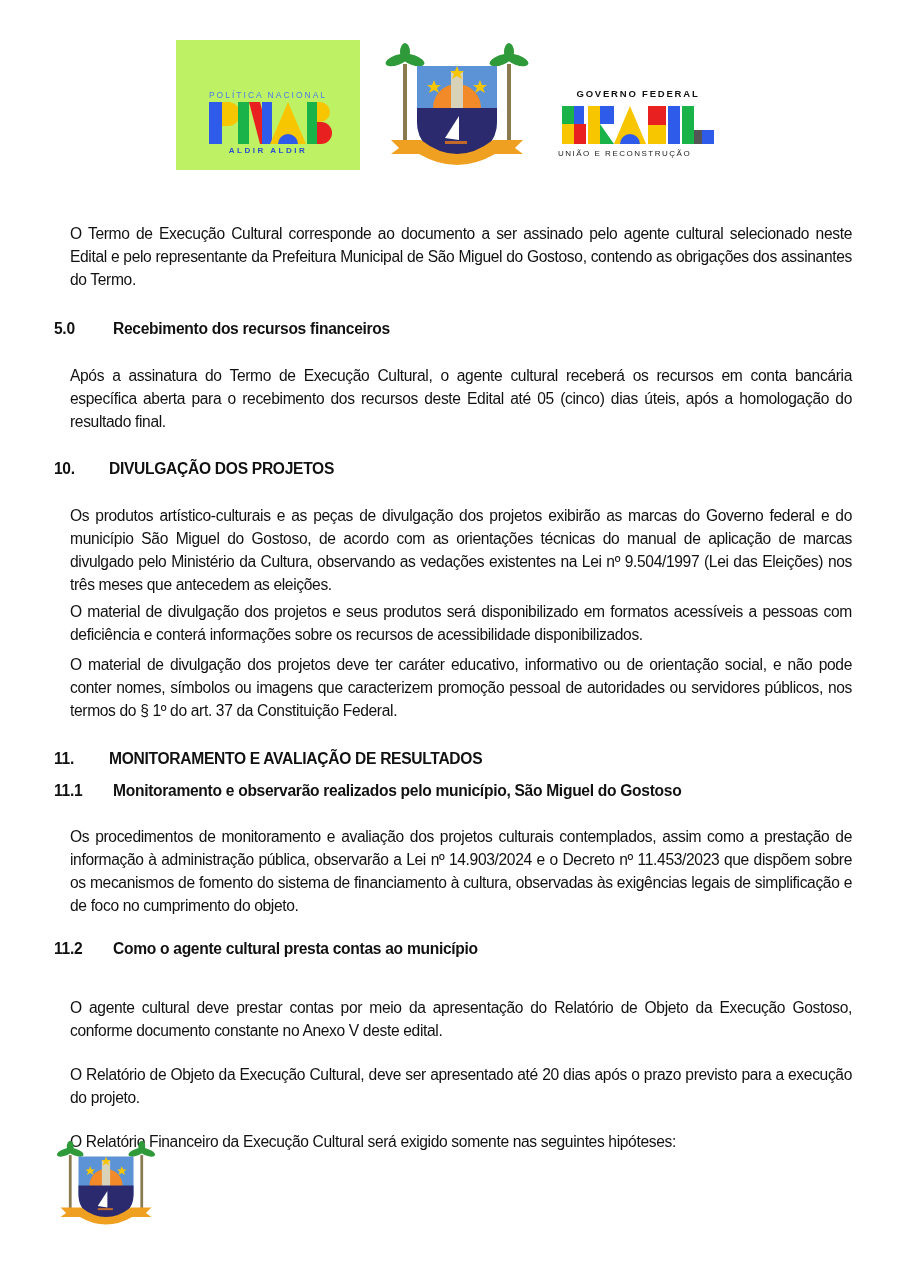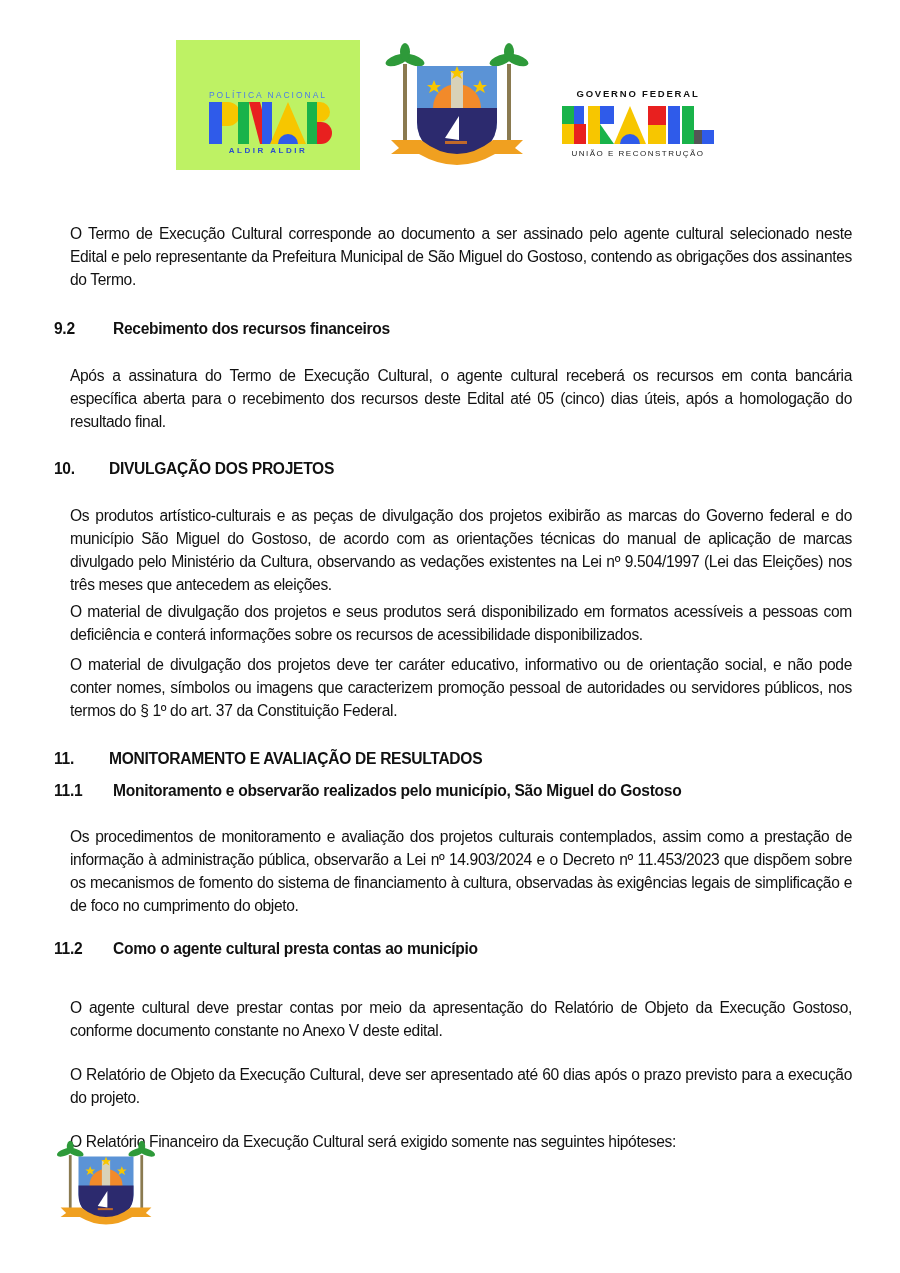--- a/index.html
+++ b/index.html
@@ -12,21 +12,21 @@
     .content { position: absolute; left: 54px; top: 206px; width: 782px; }
     p.body { margin: 16px; font-size: 15.6px; line-height: 23px; text-align: justify; letter-spacing: -0.35px; word-spacing: 0px; }
     .h { font-weight: bold; font-size: 15.6px; line-height: 23px; display: flex; letter-spacing: -0.3px; }
     .h .num { width: 59px; flex: none; }
     .h.h1 .num { width: 55px; }
     .abs { position: absolute; left: 0; width: 782px; }
     .footer-logo { position: absolute; left: 47px; top: 1140px; width: 118px; height: 88px; }
     .pnab-top { position:absolute; left:0; top:50px; width:184px; text-align:center; font-size:8.5px; letter-spacing:2px; color:#4a7be8; }
     .pnab-bot { position:absolute; left:0; top:106px; width:184px; text-align:center; font-size:8px; letter-spacing:2.5px; color:#2b4fcc; font-weight:bold; }
     .gov-top { position:absolute; left:0; top:6px; width:160px; text-align:center; font-size:9.5px; letter-spacing:1.8px; font-weight:bold; color:#111; }
-    .gov-bot { position:absolute; left:0; top:67px; width:160px; text-align:center; font-size:8px; letter-spacing:1.5px; color:#222; }
+    .gov-bot { position:absolute; left:0; top:67px; width:160px; text-align:left; font-size:8px; letter-spacing:1.5px; color:#222; }
   </style>
 </head>
 <body>
 
 <div class="logo logo-pnab">
   <div class="pnab-top">POLÍTICA NACIONAL</div>
   <svg width="184" height="130" style="position:absolute;left:0;top:0">
 
     <rect x="33" y="62" width="13" height="42" fill="#2f5bea"></rect>
     <path d="M46 62 h6 a12 12 0 0 1 0 24 h-6 z" fill="#f7c600"></path>
@@ -100,21 +100,21 @@
     <rect x="136" y="48" width="8" height="14" fill="#555"></rect>
     <rect x="144" y="48" width="12" height="14" fill="#2f5bea"></rect>
   </svg>
   <div class="gov-bot">UNIÃO E RECONSTRUÇÃO</div>
 </div>
 
 <div class="content">
   <p class="body abs" style="top:0px">O Termo de Execução Cultural corresponde ao documento a ser assinado pelo agente cultural selecionado neste Edital e pelo representante da Prefeitura Municipal de São Miguel do Gostoso, contendo as obrigações dos assinantes do Termo.</p>
 
   <div class="h abs" style="top:111px">
-    <span class="num">9.2</span>
+    <span class="num">5.0</span>
     <span>Recebimento dos recursos financeiros</span>
   </div>
   <p class="body abs" style="top:142px">Após a assinatura do Termo de Execução Cultural, o agente cultural receberá os recursos em conta bancária específica aberta para o recebimento dos recursos deste Edital até 05 (cinco) dias úteis, após a homologação do resultado final.</p>
 
   <div class="h h1 abs" style="top:251px">
     <span class="num">10.</span>
     <span>DIVULGAÇÃO DOS PROJETOS</span>
   </div>
   <p class="body abs" style="top:282px">Os produtos artístico-culturais e as peças de divulgação dos projetos exibirão as marcas do Governo federal e do município São Miguel do Gostoso, de acordo com as orientações técnicas do manual de aplicação de marcas divulgado pelo Ministério da Cultura, observando as vedações existentes na Lei nº 9.504/1997 (Lei das Eleições) nos três meses que antecedem as eleições.</p>
   <p class="body abs" style="top:378px">O material de divulgação dos projetos e seus produtos será disponibilizado em formatos acessíveis a pessoas com deficiência e conterá informações sobre os recursos de acessibilidade disponibilizados.</p>
@@ -128,21 +128,21 @@
     <span class="num">11.1</span>
     <span>Monitoramento e observarão realizados pelo município, São Miguel do Gostoso</span>
   </div>
   <p class="body abs" style="top:603px">Os procedimentos de monitoramento e avaliação dos projetos culturais contemplados, assim como a prestação de informação à administração pública, observarão a Lei nº 14.903/2024 e o Decreto nº 11.453/2023 que dispõem sobre os mecanismos de fomento do sistema de financiamento à cultura, observadas às exigências legais de simplificação e de foco no cumprimento do objeto.</p>
 
   <div class="h abs" style="top:731px">
     <span class="num">11.2</span>
     <span>Como o agente cultural presta contas ao município</span>
   </div>
   <p class="body abs" style="top:774px">O agente cultural deve prestar contas por meio da apresentação do Relatório de Objeto da Execução Gostoso, conforme documento constante no Anexo V deste edital.</p>
-  <p class="body abs" style="top:841px">O Relatório de Objeto da Execução Cultural, deve ser apresentado até 60 dias após o prazo previsto para a execução do projeto.</p>
+  <p class="body abs" style="top:841px">O Relatório de Objeto da Execução Cultural, deve ser apresentado até 20 dias após o prazo previsto para a execução do projeto.</p>
   <p class="body abs" style="top:908px">O Relatório Financeiro da Execução Cultural será exigido somente nas seguintes hipóteses:</p>
 </div>
 
 <div class="footer-logo">
   <svg width="118" height="88" viewBox="0 0 148 128">
     <rect x="20" y="22" width="4" height="80" fill="#8a7a50"></rect>
     <rect x="124" y="22" width="4" height="80" fill="#8a7a50"></rect>
     <g fill="#2e9a3a">
       <ellipse cx="14" cy="18" rx="12" ry="5" transform="rotate(-20 14 18)"></ellipse>
       <ellipse cx="30" cy="18" rx="12" ry="5" transform="rotate(20 30 18)"></ellipse>

